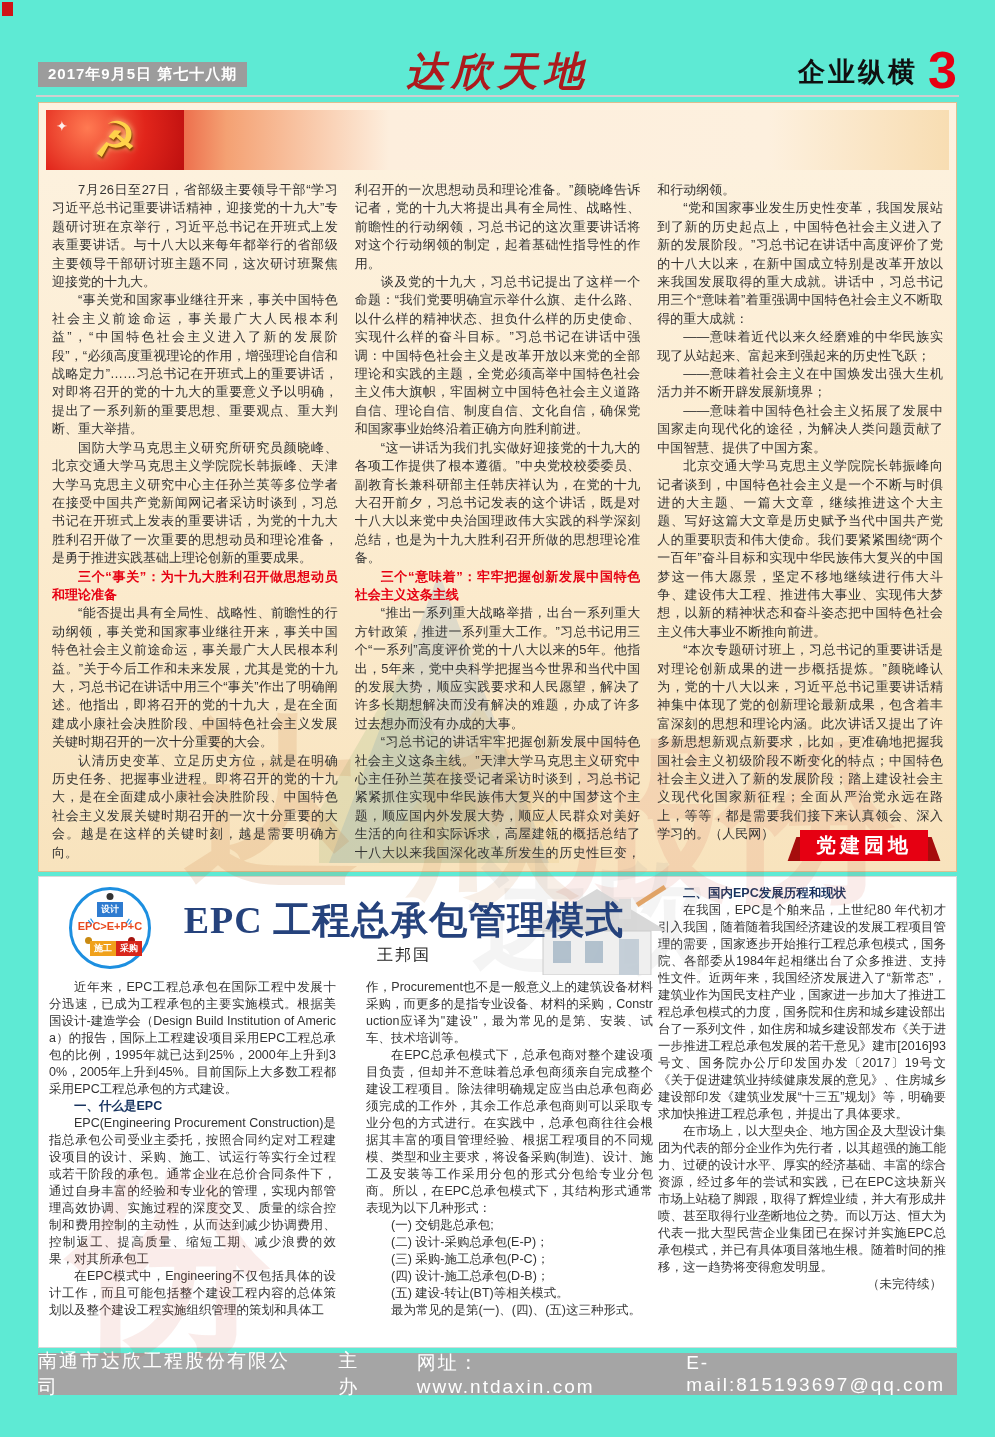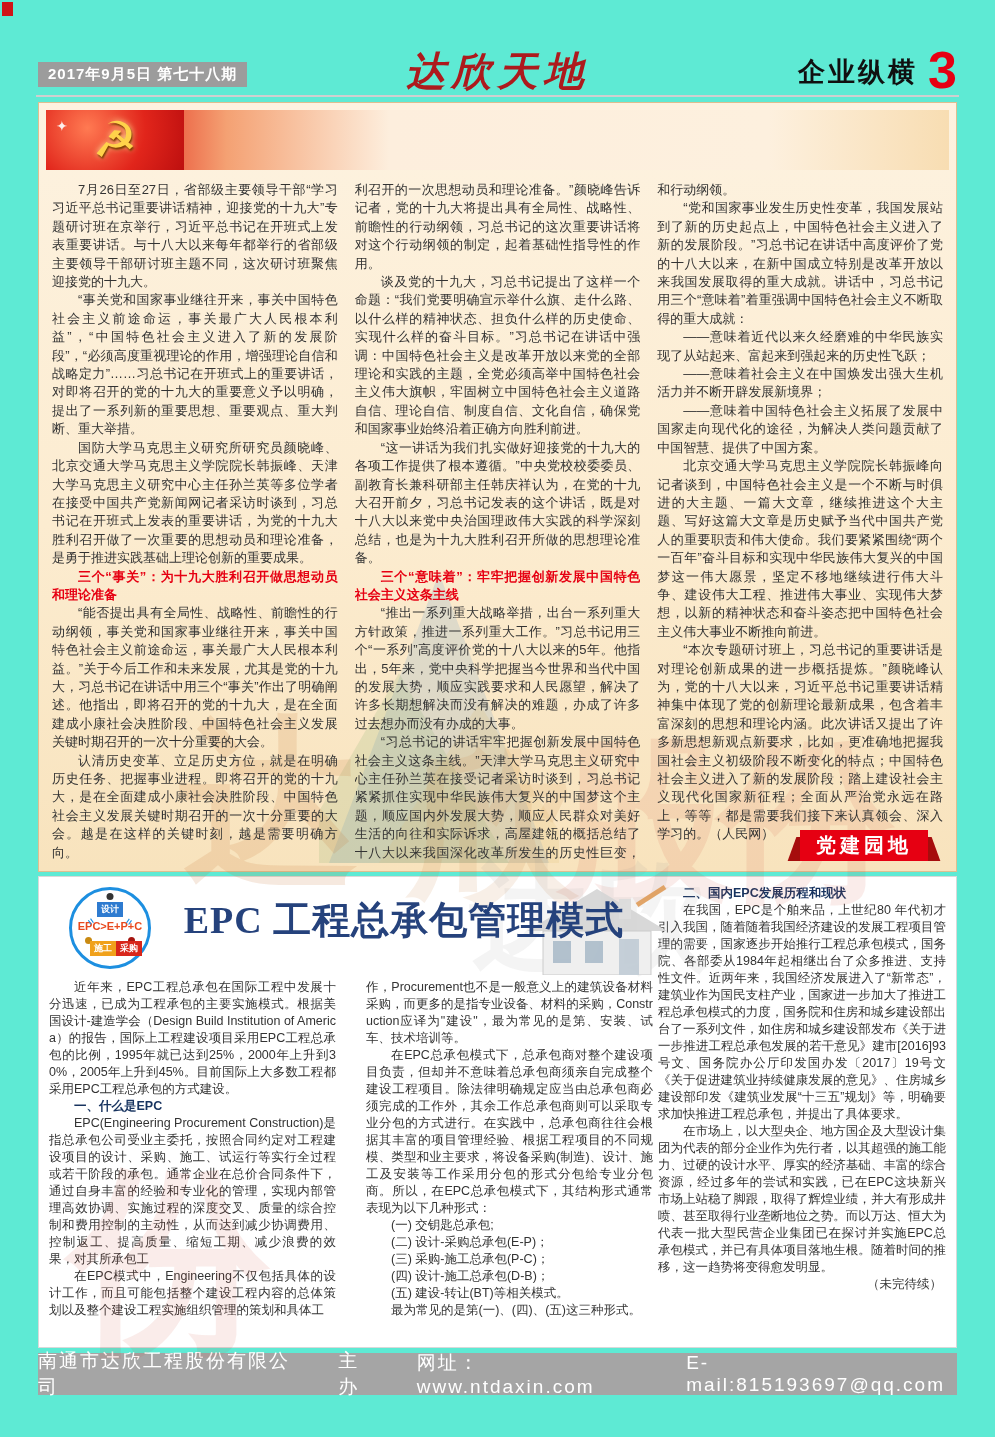--- a/index.html
+++ b/index.html
@@ -190,20 +190,21 @@
           <span class="epc-formula">EPC&gt;E+P+C</span>
           <span class="link lk1">=</span>
           <span class="link lk2">=</span>
           <span class="link lk3">=</span>
           <span class="head-dot hd2"></span>
           <span class="node build">施工</span>
           <span class="head-dot hd3"></span>
           <span class="node procure">采购</span>
         </div>
         <div class="epc-title">EPC 工程总承包管理模式</div>
+        <div class="epc-author">王邦国</div>
       </div>
 
       <div class="epc-cols">
         <div class="epc-col">
           <p class="indent">近年来，EPC工程总承包在国际工程中发展十分迅速，已成为工程承包的主要实施模式。根据美国设计-建造学会（Design Build Institution of America）的报告，国际上工程建设项目采用EPC工程总承包的比例，1995年就已达到25%，2000年上升到30%，2005年上升到45%。目前国际上大多数工程都采用EPC工程总承包的方式建设。</p>
           <p class="subhead2">一、什么是EPC</p>
           <p class="indent">EPC(Engineering Procurement Construction)是指总承包公司受业主委托，按照合同约定对工程建设项目的设计、采购、施工、试运行等实行全过程或若干阶段的承包。通常企业在总价合同条件下，通过自身丰富的经验和专业化的管理，实现内部管理高效协调、实施过程的深度交叉、质量的综合控制和费用控制的主动性，从而达到减少协调费用、控制返工、提高质量、缩短工期、减少浪费的效果，对其所承包工</p>
           <p class="indent">在EPC模式中，Engineering不仅包括具体的设计工作，而且可能包括整个建设工程内容的总体策划以及整个建设工程实施组织管理的策划和具体工</p>
         </div>
         <div class="epc-col">

